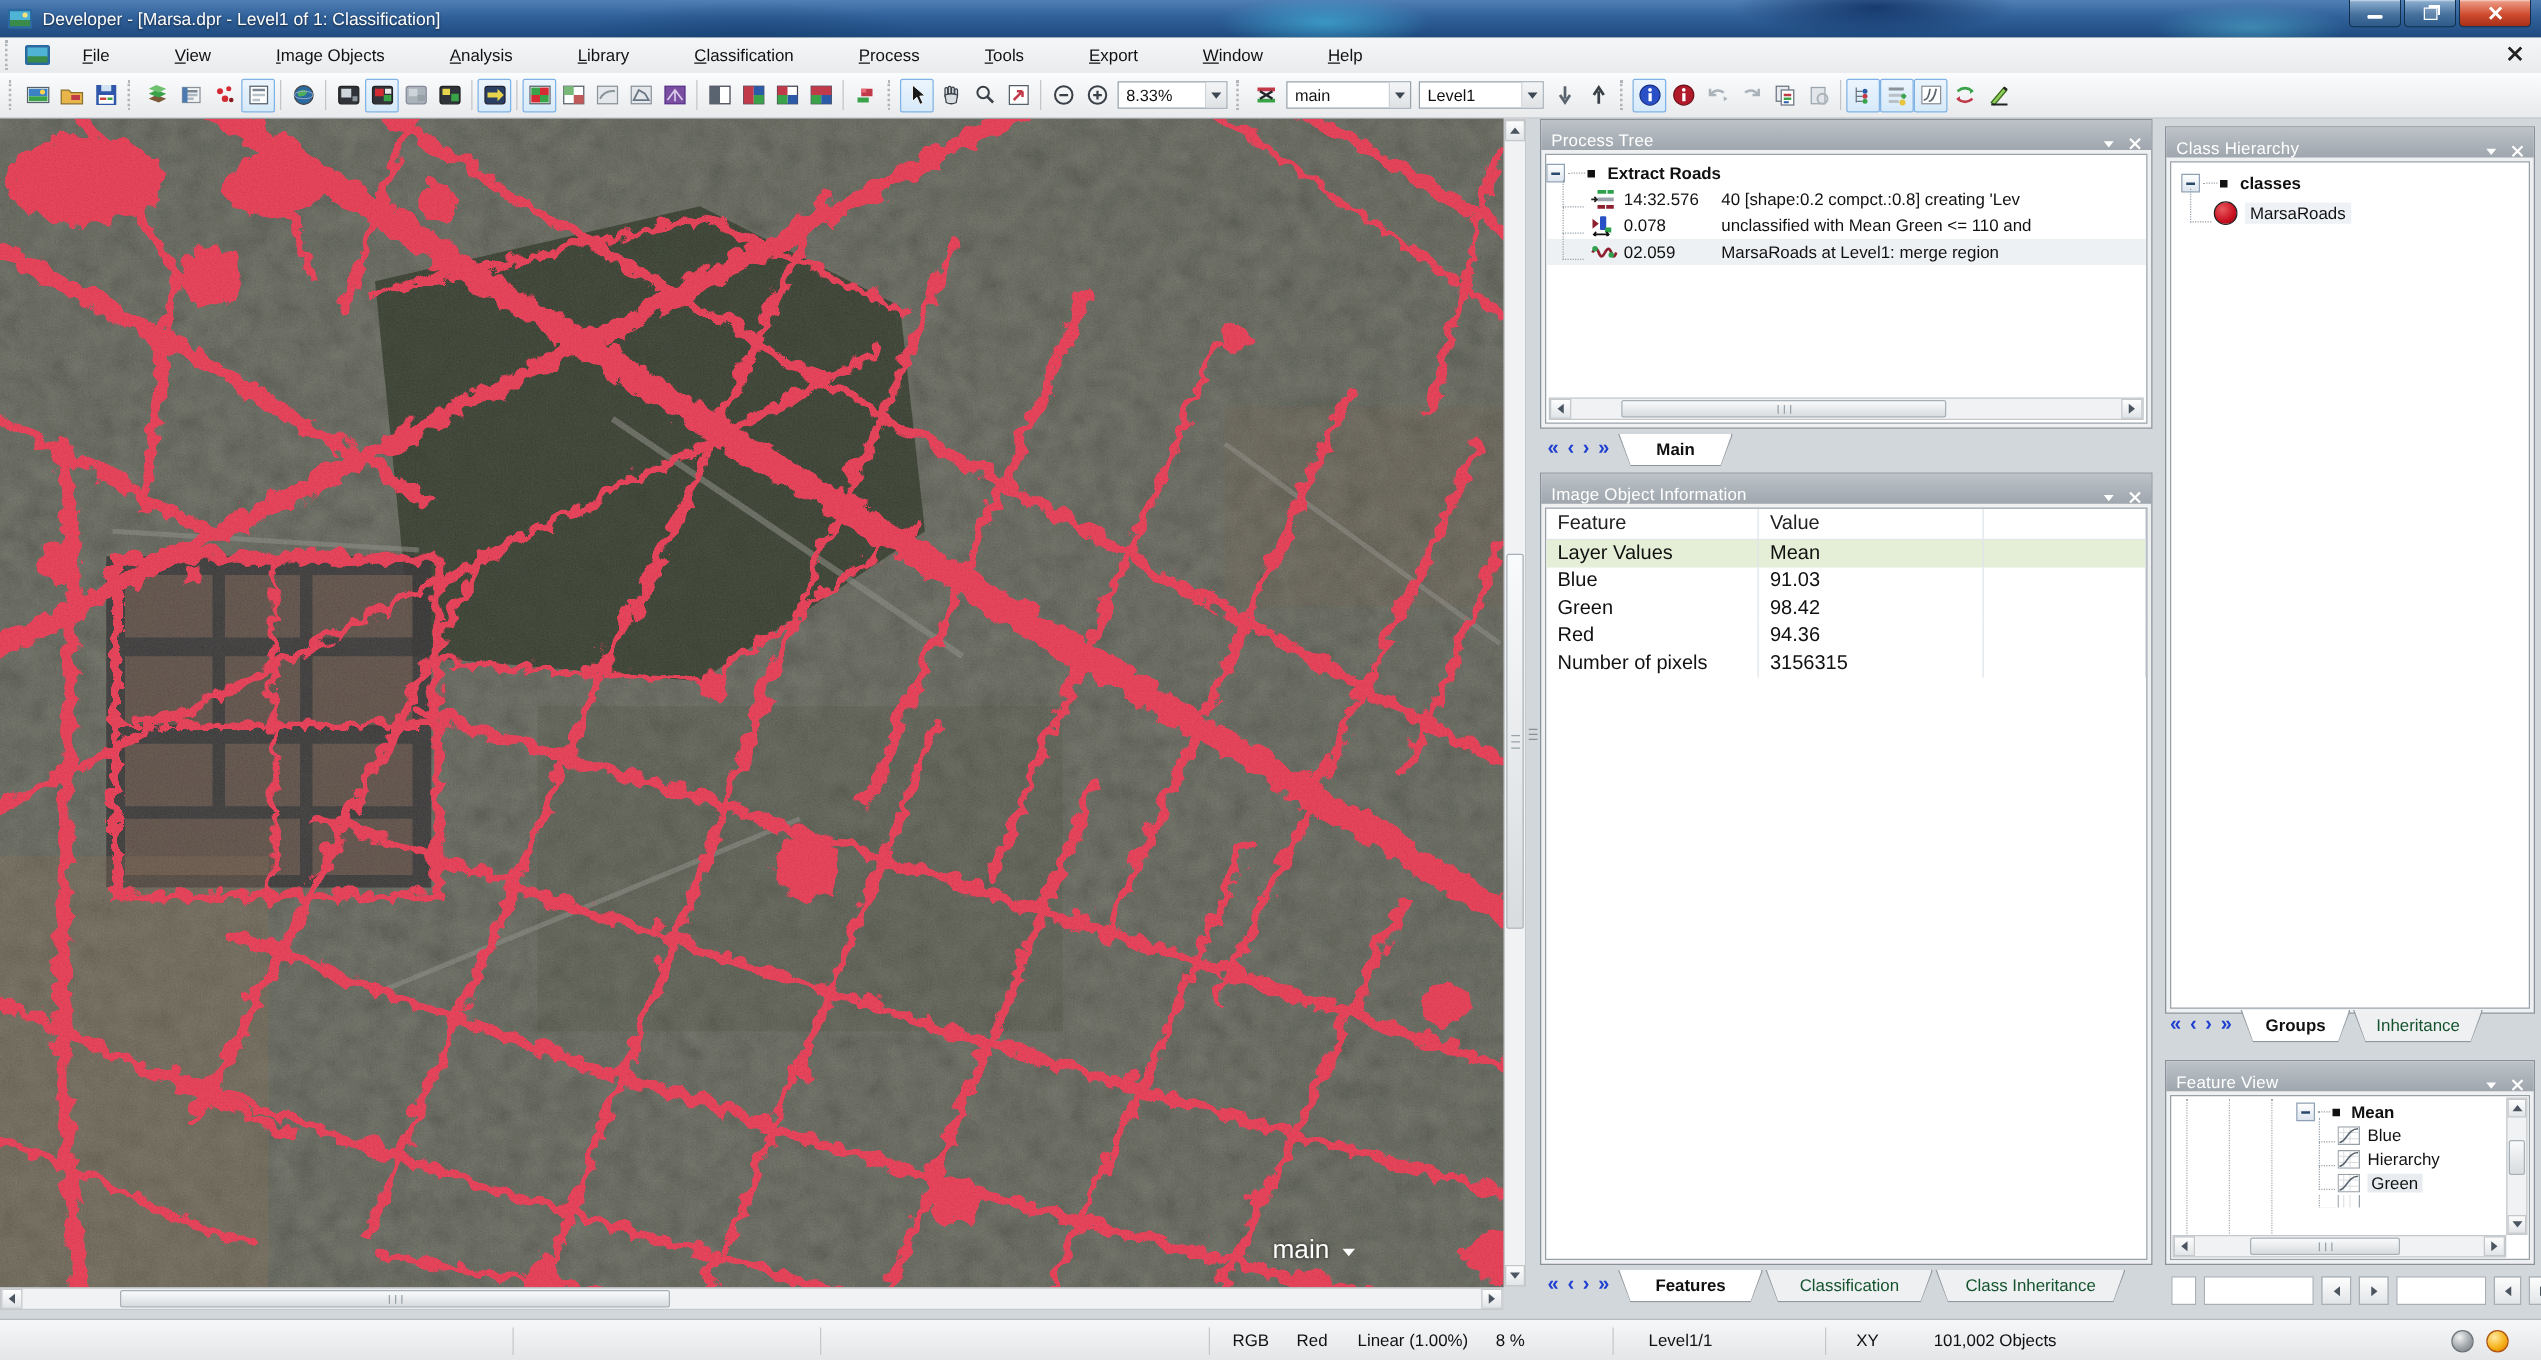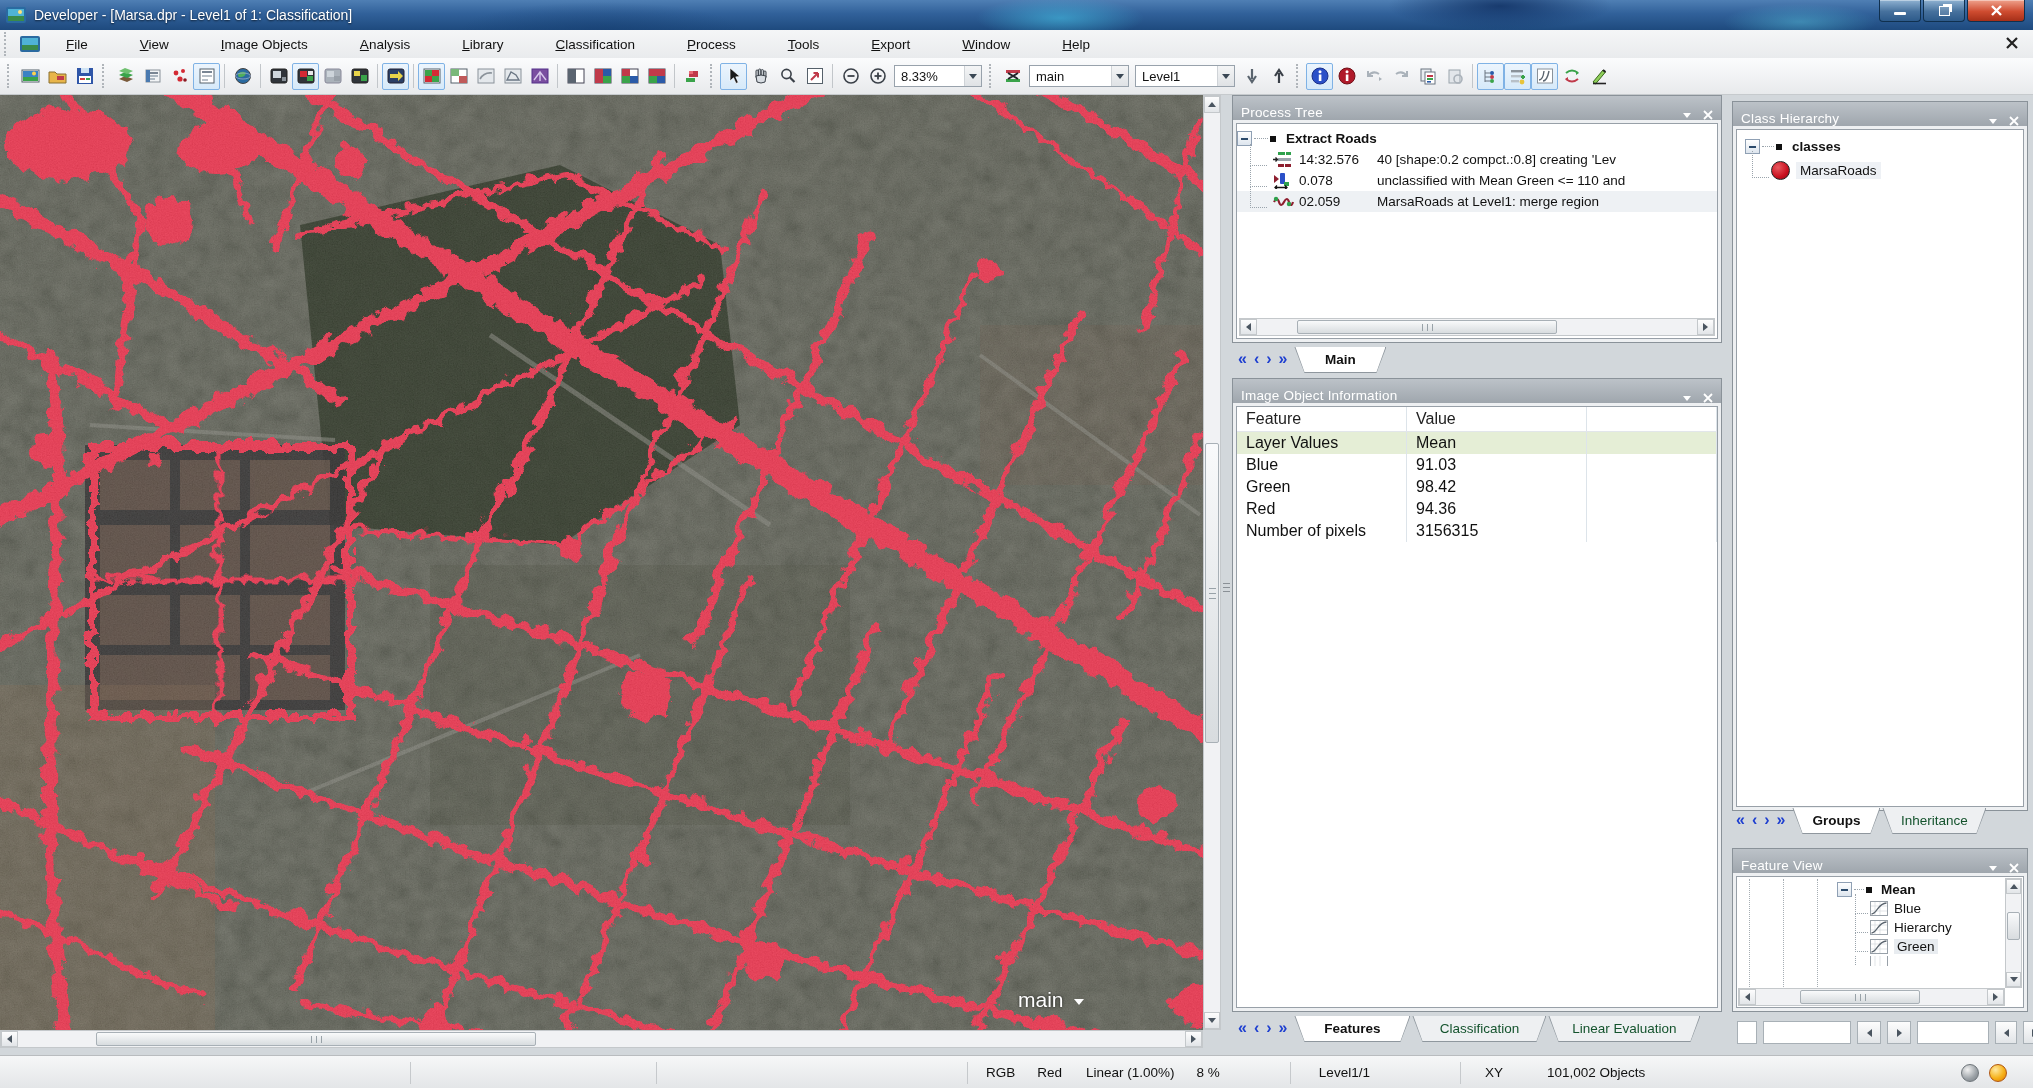--- a/index.html
+++ b/index.html
@@ -802,21 +802,21 @@
     <span class="navarr">‹</span>
     <span class="navarr">›</span>
     <span class="navarr">»</span>
     <div class="tabo" style="width:116px">
         <div class="tabi bold">Features</div>
       </div>
     <div class="tabo inactive" style="width:134px">
         <div class="tabi">Classification</div>
       </div>
     <div class="tabo inactive" style="width:152px">
-        <div class="tabi">Linear Evaluation</div>
+        <div class="tabi">Class Inheritance</div>
       </div>
   </div>
 
   <div class="panel" style="left:1732px;top:101px;width:296px;height:710px">
     <div class="phead">
       <span>Class Hierarchy</span>
       <span class="pctl">
         <span class="caret-w"></span>
         <svg width="10" height="10" viewBox="0 0 10 10">
             <path d="M1 1 L9 9 M9 1 L1 9" stroke="#fff" stroke-width="1.8"></path>

